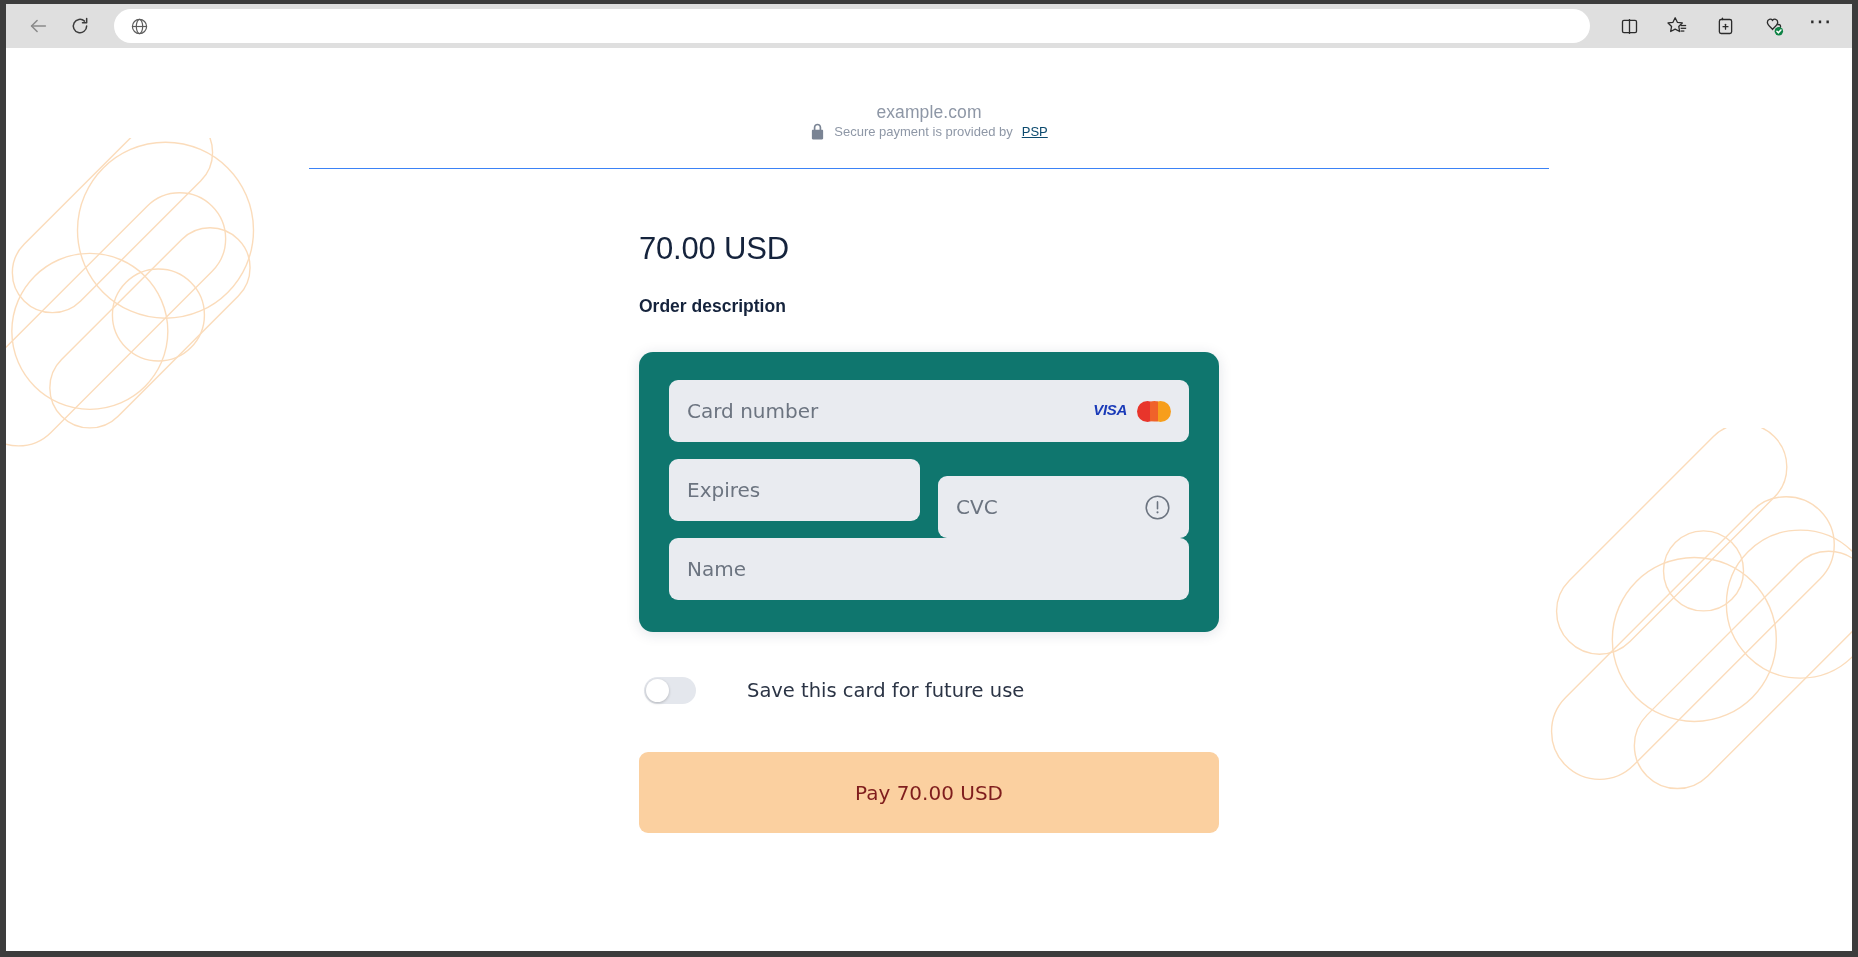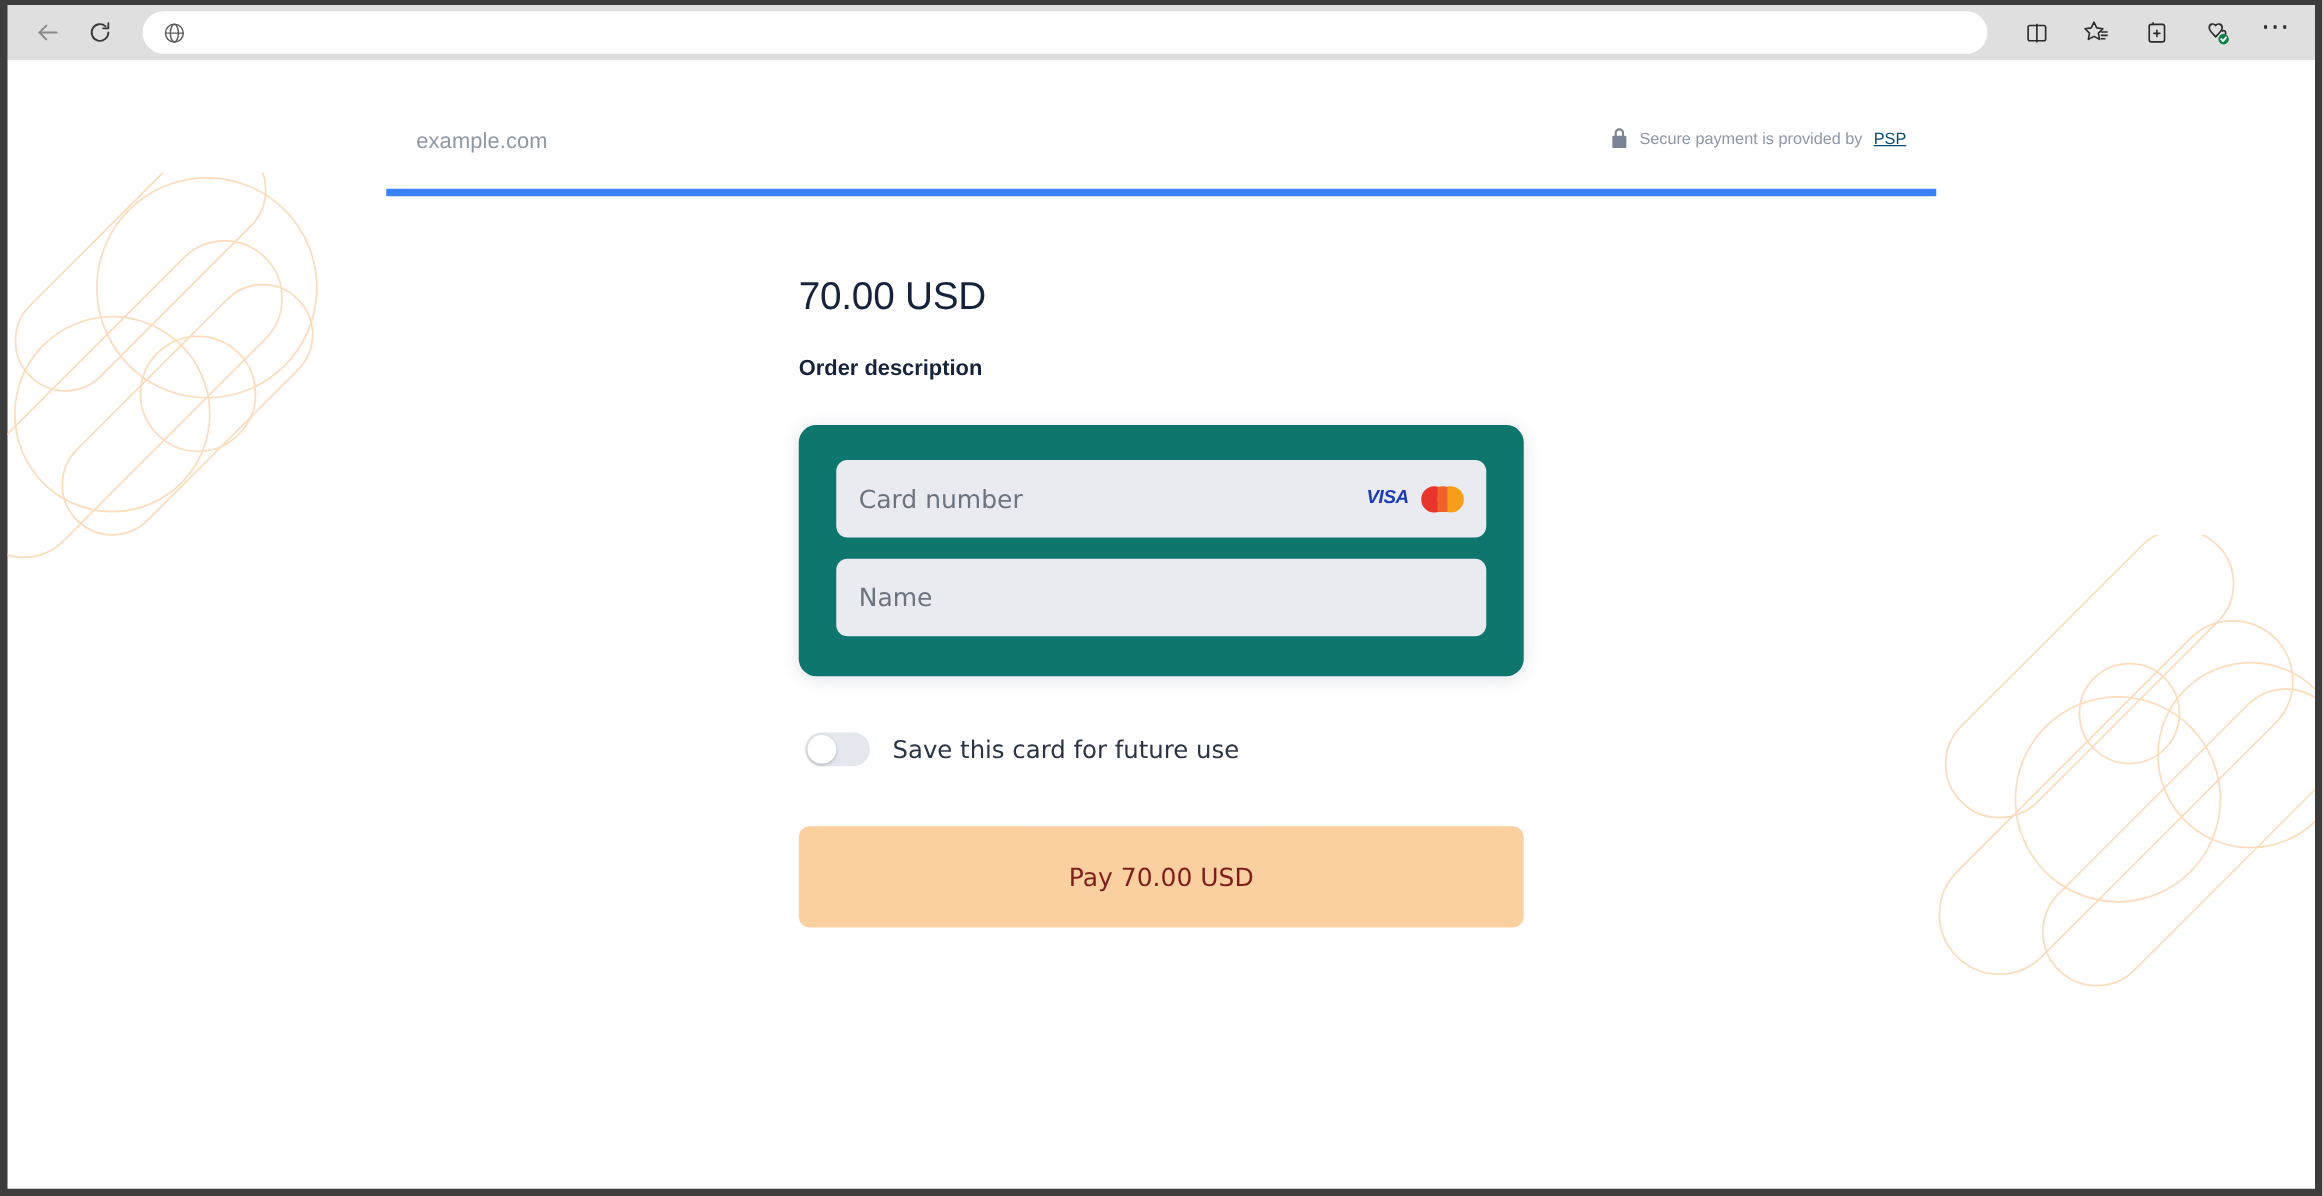--- a/index.html
+++ b/index.html
@@ -99,24 +99,25 @@
   .page-inner {
     position: relative;
     z-index: 2;
     width: 1240px;
     margin: 0 auto;
     padding-top: 54px;
   }
 
   .hpp-header {
     display: flex;
-    align-items: flex-start;
+    align-items: center;
     justify-content: space-between;
-    border-bottom: 6px solid #3b82f6;
+    border-bottom: 1px solid #3b82f6;
     padding: 0 24px 28px 24px;
+    flex-direction: column;
   }
   .merchant-name {
     font-size: 17.5px;
     color: #8e97a6;
     letter-spacing: 0.1px;
   }
   .secure-note {
     display: flex;
     align-items: center;
     gap: 9px;
@@ -232,20 +233,21 @@
     left: 2px; top: 2px;
     width: 23px; height: 23px;
     border-radius: 50%;
     background: #ffffff;
     box-shadow: 0 1px 3px rgba(0,0,0,0.22);
   }
   .toggle-label {
     font-size: 19.5px;
     color: #2b3445;
     font-family: "DejaVu Sans", sans-serif;
+    margin-left: 33px;
   }
 
   .pay-button {
     margin-top: 48px;
     width: 100%;
     height: 81px;
     border: none;
     border-radius: 9px;
     background: #fbd0a0;
     color: #7f1d1d;
@@ -398,20 +400,35 @@
             <span class="field-adornment">
               <span class="visa-mark">VISA</span>
               <span class="mc-mark">
                 <span class="mc-red"></span>
                 <span class="mc-orange"></span>
                 <span class="mc-mid"></span>
               </span>
             </span>
           </div>
 
+          <div class="field-row">
+            <div class="field">
+              <span class="field-placeholder">Expires</span>
+            </div>
+            <div class="field">
+              <span class="field-placeholder">CVC</span>
+              <span class="field-adornment cvc-help">
+                <svg width="27" height="27" viewBox="0 0 24 24" fill="none" stroke="currentColor" stroke-width="1.4">
+                  <circle cx="12" cy="12" r="10"></circle>
+                  <line x1="12" y1="7" x2="12" y2="13" stroke-linecap="round"></line>
+                  <circle cx="12" cy="16.3" r="0.95" fill="currentColor" stroke="none"></circle>
+                </svg>
+              </span>
+            </div>
+          </div>
 
           <div class="field">
             <span class="field-placeholder">Name</span>
           </div>
 
         </div>
 
         <div class="toggle-row">
           <div class="toggle">
             <div class="knob"></div>

